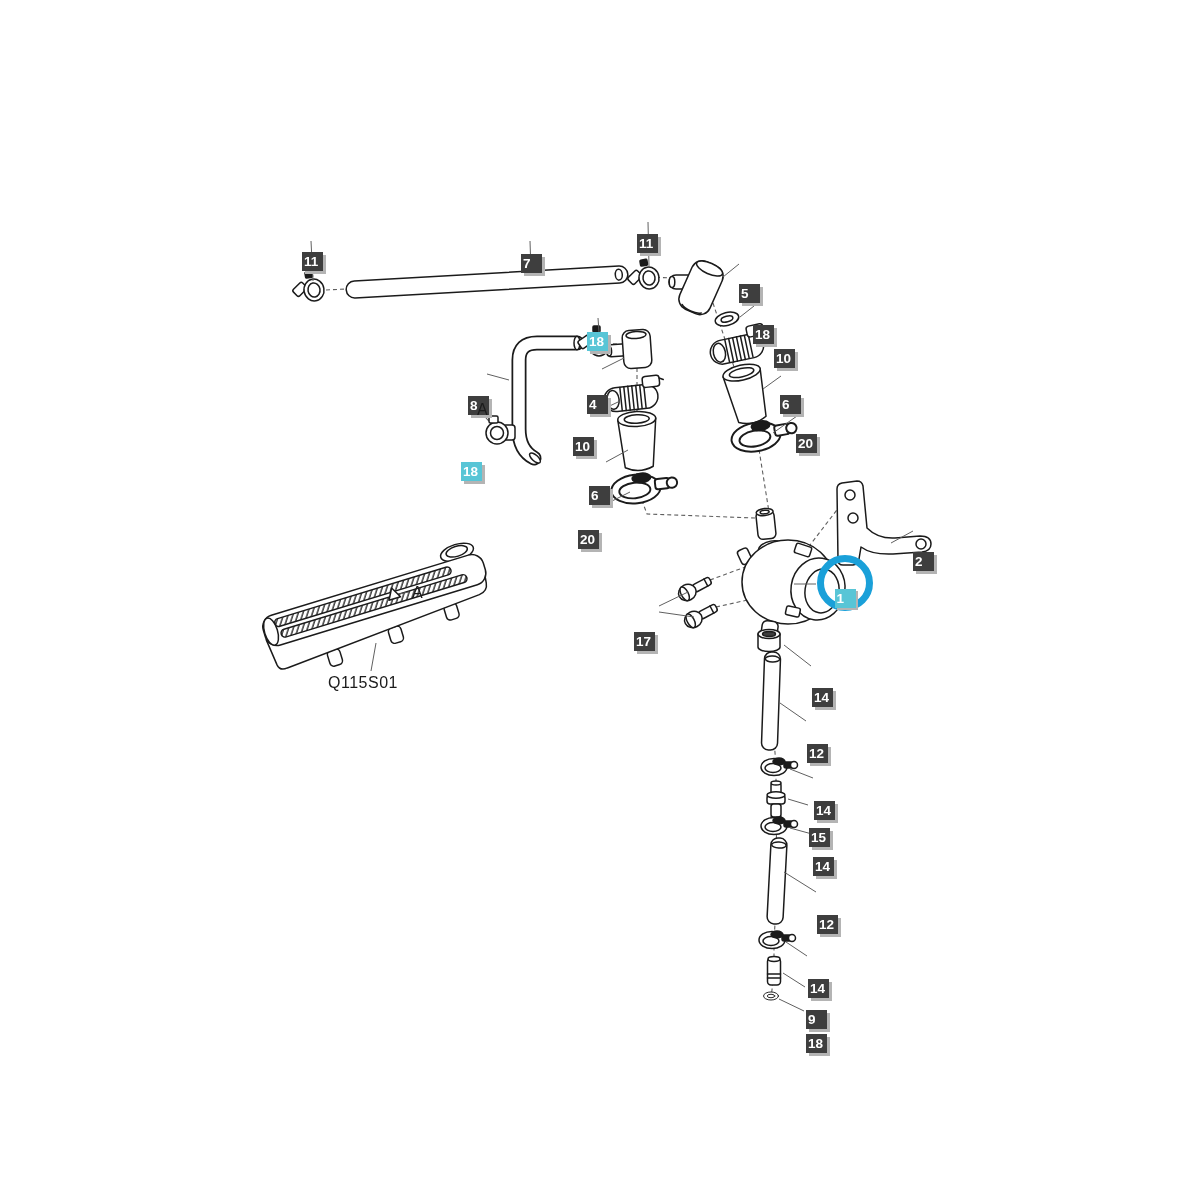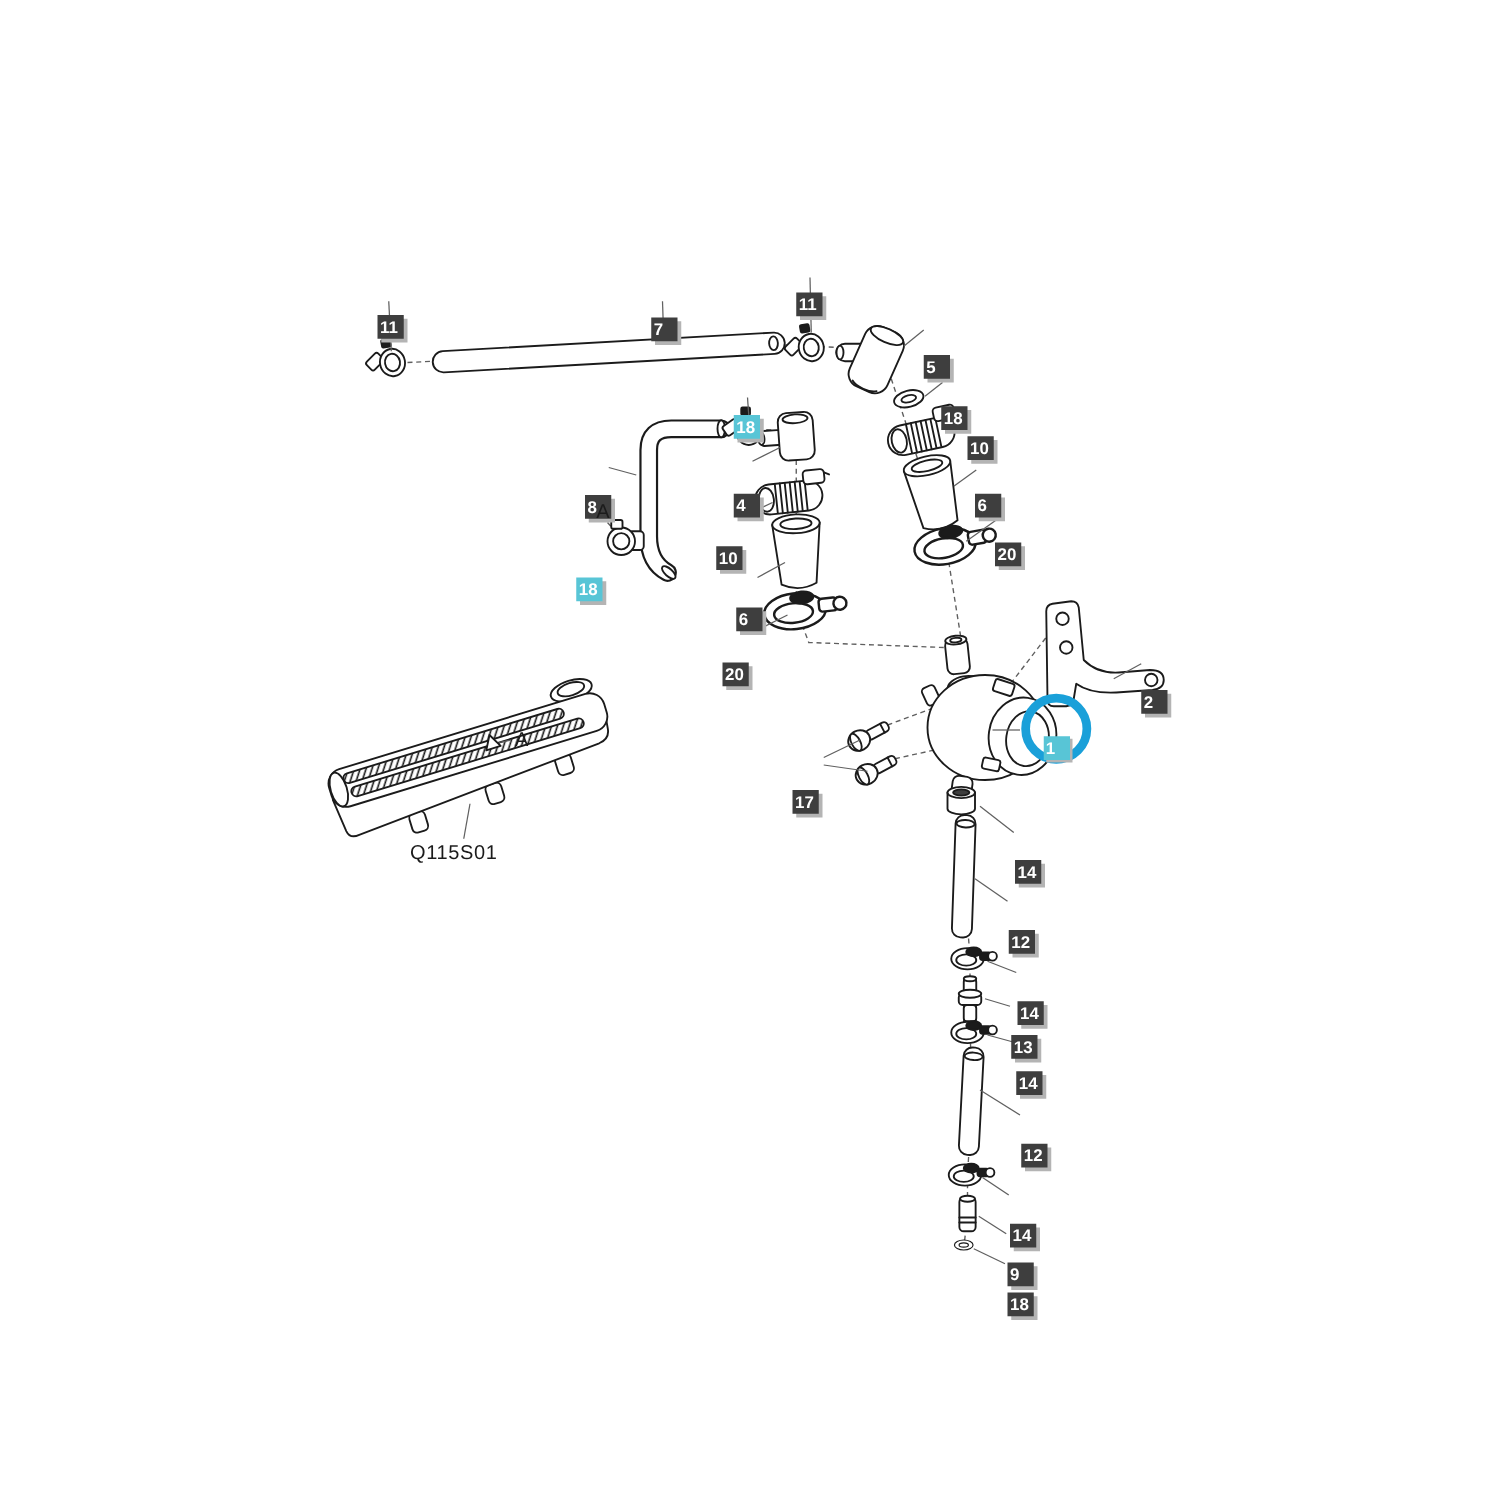--- a/index.html
+++ b/index.html
@@ -255,21 +255,21 @@
       <div class="tag" style="left: 589px; top: 455px;">6</div>
       <div class="tag" style="left: 578px; top: 499px;">20</div>
       <div class="tag" style="left: 913px; top: 521px;">2</div>
       <div class="ring" style="left: 817px; top: 555px;">
         <div class="tag cyan">1</div>
       </div>
       <div class="tag" style="left: 634px; top: 601px;">17</div>
       <div class="tag" style="left: 812px; top: 657px;">14</div>
       <div class="tag" style="left: 807px; top: 713px;">12</div>
       <div class="tag" style="left: 814px; top: 770px;">14</div>
-      <div class="tag" style="left: 809px; top: 797px;">13</div>
+      <div class="tag" style="left: 809px; top: 797px;">15</div>
       <div class="tag" style="left: 813px; top: 826px;">14</div>
       <div class="tag" style="left: 817px; top: 884px;">12</div>
       <div class="tag" style="left: 808px; top: 948px;">14</div>
       <div class="tag" style="left: 806px; top: 979px;">9</div>
       <div class="tag" style="left: 806px; top: 1003px;">18</div>
       <div class="letter" style="left: 412px; top: 585px;">A</div>
       <div class="code" style="left: 328px; top: 674px;">Q115S01</div>
     </div>
 
 </div>

